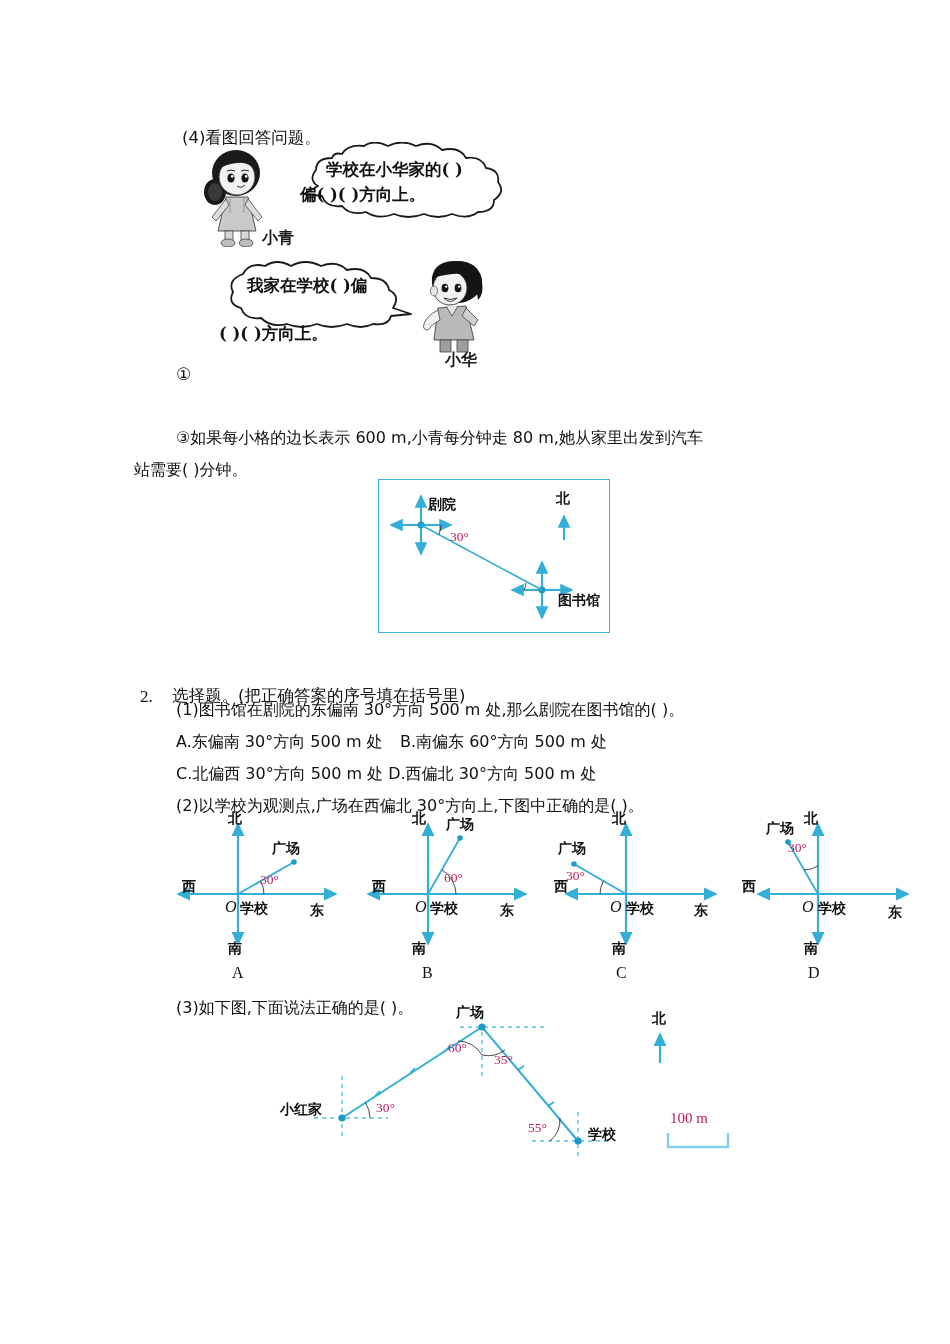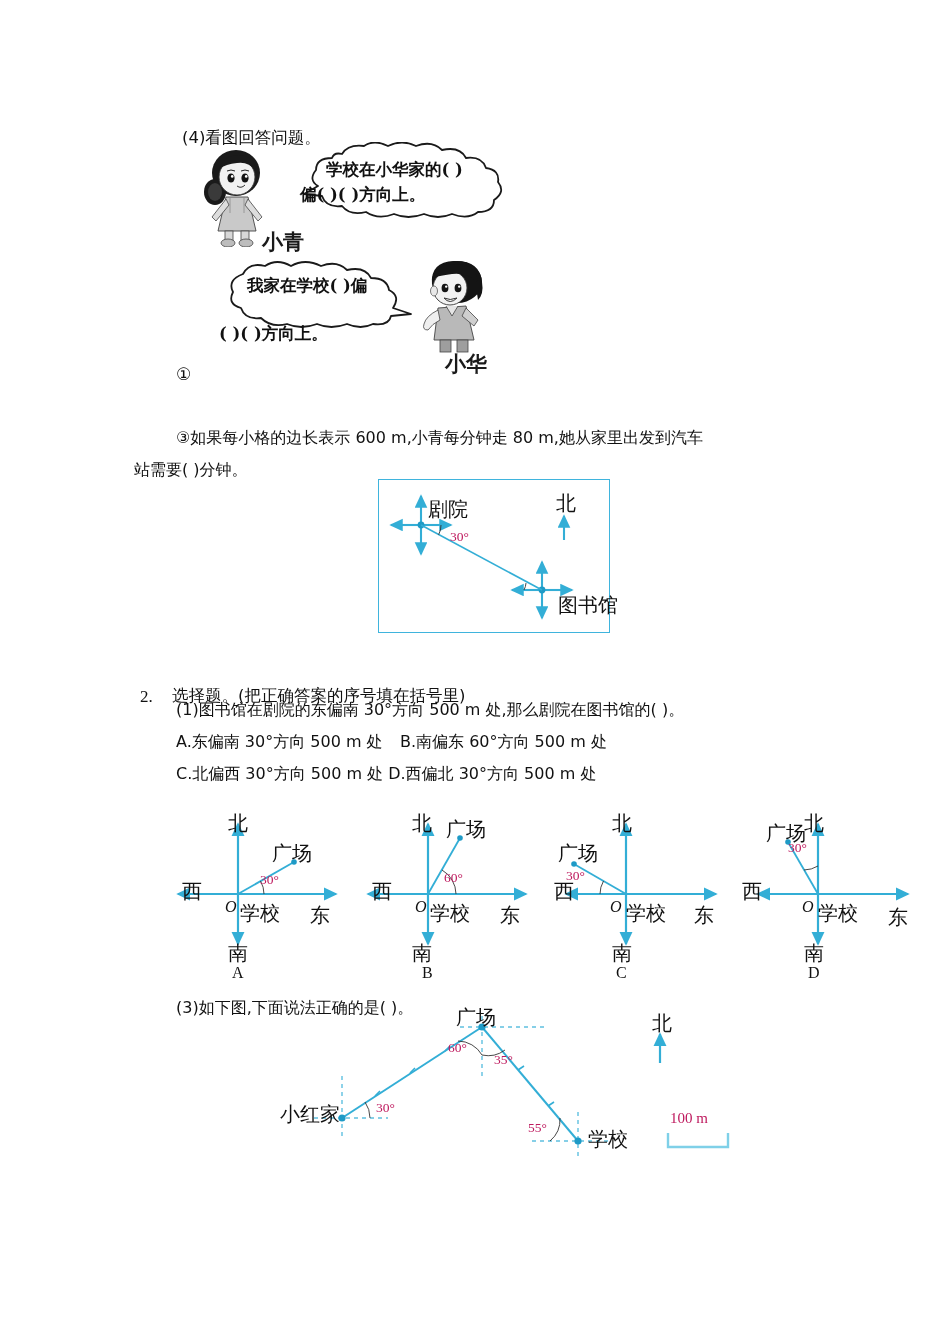--- a/index.html
+++ b/index.html
@@ -16,31 +16,31 @@
   
   .txt{position:absolute; white-space:nowrap; font-size:17px; line-height:1.5;margin-top:16px;}
   .cn{font-family:"DejaVu Sans","Liberation Sans",sans-serif; font-size:16.5px;}
   .num{font-family:"Liberation Serif",serif;}
 
   
   #q4-head{left:182px; top:110px;}
 
   
   .char{position:absolute;}
-  .char-name{position:absolute; font-family:"DejaVu Serif",serif; font-weight:bold; font-size:21px; color:#1a1a1a;}
+  .char-name{position:absolute; font-family:"DejaVu Serif",serif; font-weight:bold; font-size:16px; color:#1a1a1a;}
 
   
   .bubble{position:absolute;}
   .bubble svg{display:block;}
   .bubble-text{position:absolute; font-family:"DejaVu Serif",serif; font-weight:bold; font-size:16.5px;
                color:#111; line-height:1.75; white-space:nowrap;}
 
   
   .diagram{position:absolute;}
-  .dg-label{position:absolute; font-family:"DejaVu Serif",serif; font-weight:normal; font-size:20px; color:#111; white-space:nowrap;}
+  .dg-label{position:absolute; font-family:"DejaVu Serif",serif; font-weight:bold; font-size:14px; color:#111; white-space:nowrap;}
   .dg-ang{position:absolute; font-family:"Liberation Serif",serif; font-size:13.5px; color:#be185d; white-space:nowrap;}
   .opt-letter{position:absolute; font-family:"Liberation Serif",serif; font-size:16px; color:#111;}
 
   .frame{position:absolute; border:1.5px solid #3fb4dd; background:#fff;}
 
   
   .line{position:absolute; white-space:nowrap; font-size:17px;}
   .mix{font-family:"DejaVu Sans",sans-serif; font-size:16px;}
   .circ{font-family:"DejaVu Sans",sans-serif;}
 </style>
@@ -181,20 +181,21 @@
     <div class="dg-ang" style="left:71px; top:49px;">30°</div>
   </div>
 
   <div class="txt num" style="left:140px; top:668px; font-size:17px;">2.</div>
   <div class="txt cn" style="left:172px; top:668px;">选择题。(把正确答案的序号填在括号里)</div>
 
   <div class="line mix" style="left:176px; top:700px;">(1)图书馆在剧院的东偏南 30°方向 500 m 处,那么剧院在图书馆的(        )。</div>
   <div class="line mix" style="left:176px; top:732px;">A.东偏南 30°方向 500 m 处</div>
   <div class="line mix" style="left:400px; top:732px;">B.南偏东 60°方向 500 m 处</div>
   <div class="line mix" style="left:176px; top:764px;">C.北偏西 30°方向 500 m 处 D.西偏北 30°方向 500 m 处</div>
+  <div class="line mix" style="left:176px; top:796px;">(2)以学校为观测点,广场在西偏北 30°方向上,下图中正确的是(        )。</div>
 
   <div class="diagram" style="left:168px; top:812px; width:180px; height:170px;">
     <svg width="180" height="150" viewBox="0 0 180 150">
       <defs>
         <marker id="arA" markerWidth="7" markerHeight="7" refX="5.6" refY="3" orient="auto">
           <path d="M0,0 L6.4,3 L0,6 z" fill="#33AED6"></path>
         </marker>
       </defs>
       <line x1="70" y1="82" x2="70" y2="12" stroke="#33AED6" stroke-width="2.2" marker-end="url(#arA)"></line>
       <line x1="70" y1="82" x2="70" y2="132" stroke="#33AED6" stroke-width="2.2" marker-end="url(#arA)"></line>

